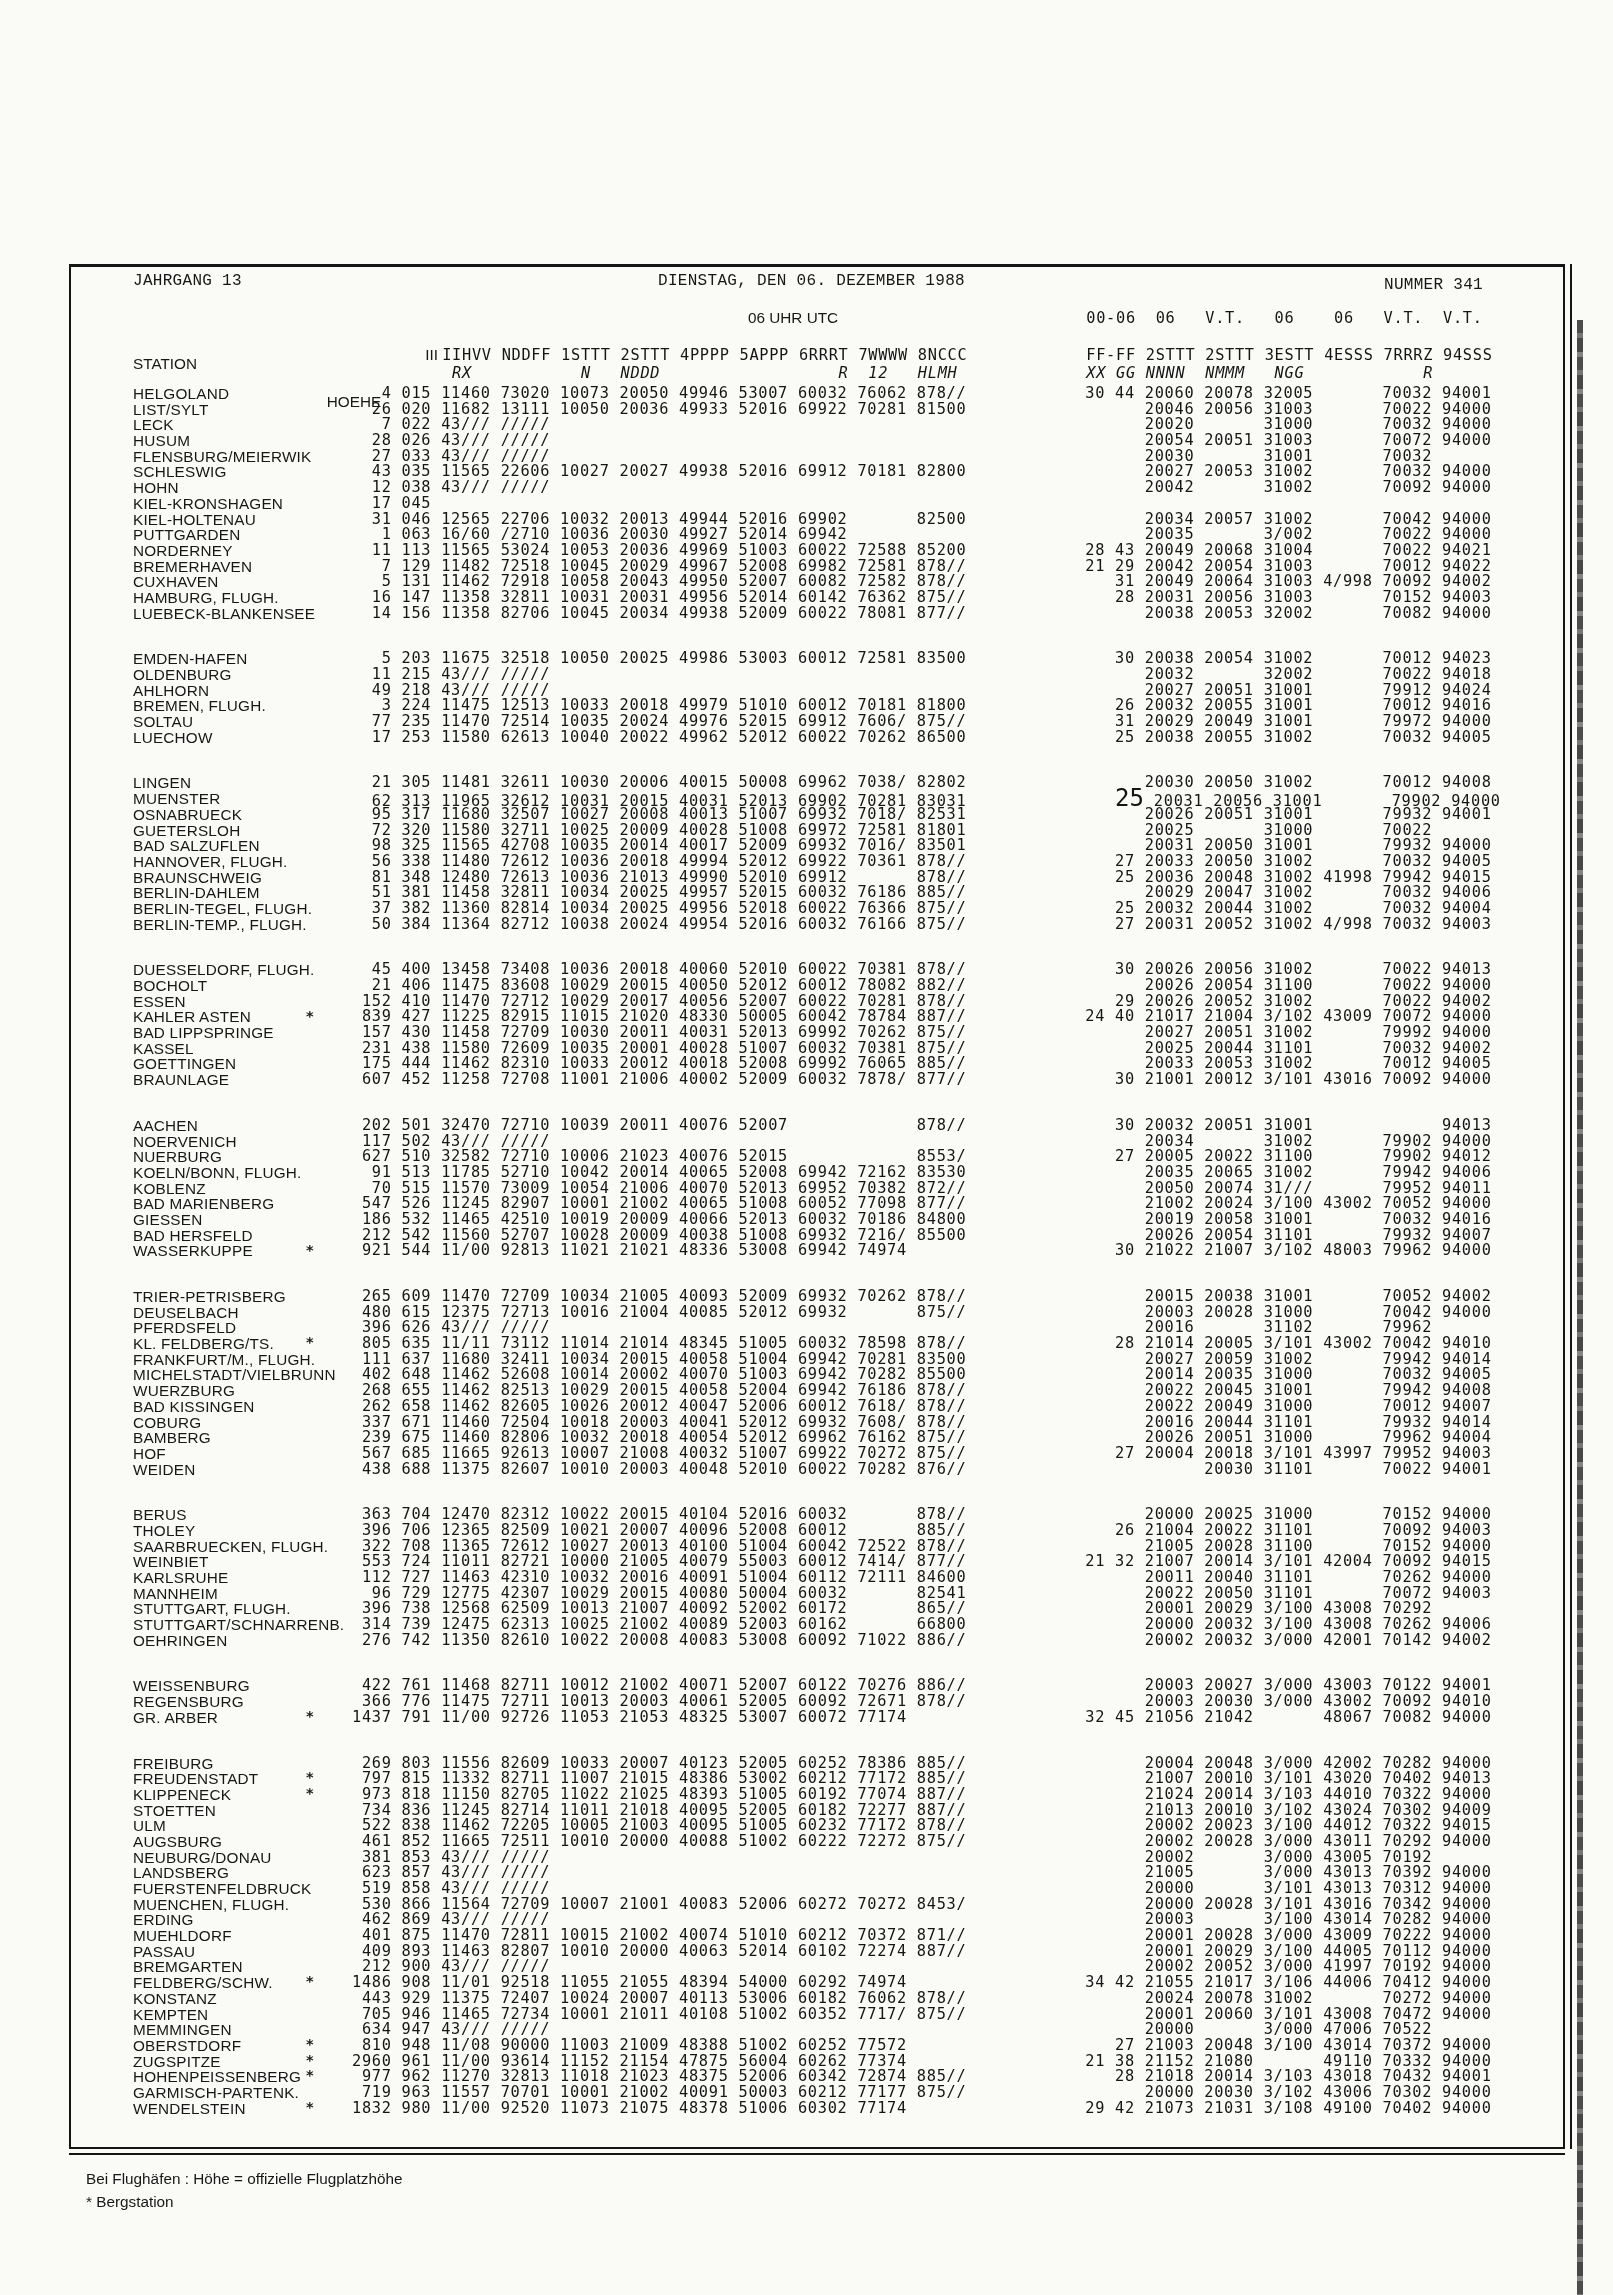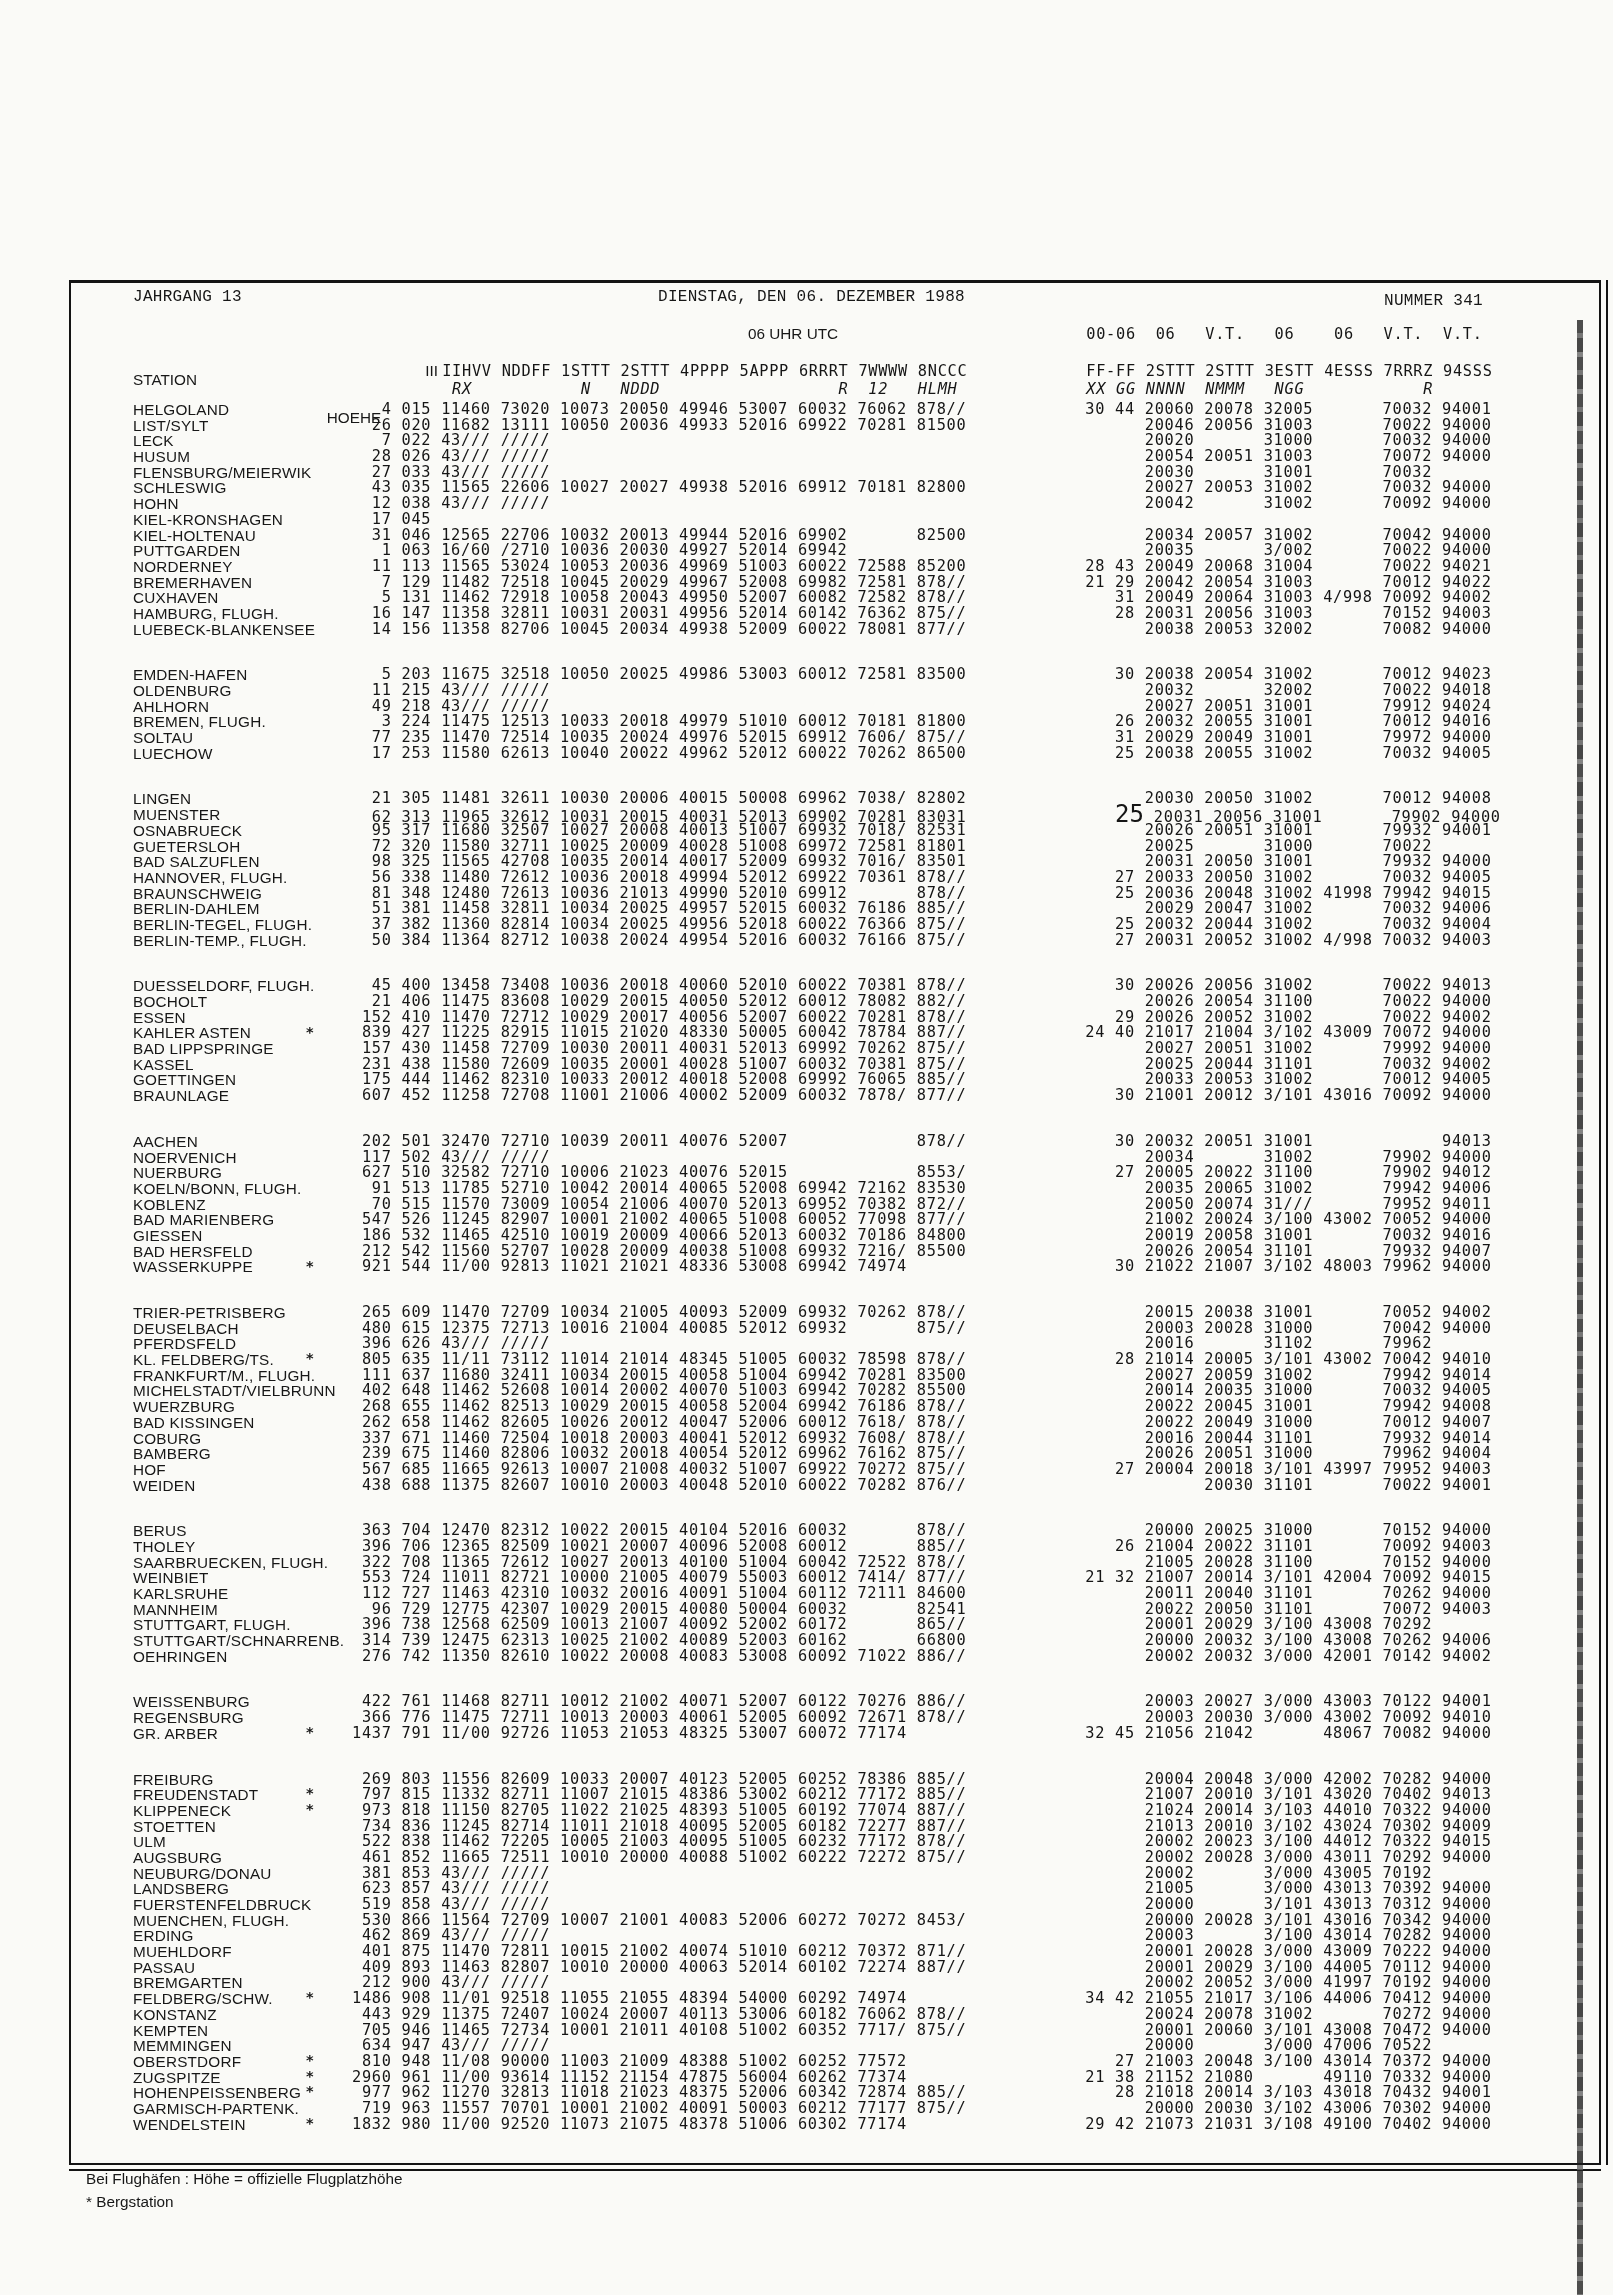--- a/index.html
+++ b/index.html
@@ -1,19 +1,19 @@
 <!DOCTYPE html>
 <html style="font-size:13px"><head>
 <meta charset="utf-8">
 <style>
   html,body{margin:0;padding:0;}
   body{width:1614px;height:2295px;position:relative;background:#fafaf7;color:#171717;overflow:hidden;}
   .tw{font-family:"Liberation Mono",monospace;font-size:16px;letter-spacing:0.3px;}
   .mono, .gl, .nums{font-family:"DejaVu Sans Mono",monospace;font-size:15.3px;letter-spacing:0.7px;color:#151515;}
-  .box{position:absolute;left:69px;top:280px;width:1492px;height:1880px;border:2.4px solid #141414;border-top-width:3.2px;background:transparent;padding-left:36px;}
+  .box{position:absolute;left:69px;top:264px;width:1492px;height:1880px;border:2.4px solid #141414;border-top-width:3.2px;background:transparent;}
   .box::after{content:"";position:absolute;top:-3.2px;bottom:-2.4px;right:-9px;width:2.4px;background:#141414;}
   .box::before{content:"";position:absolute;left:-2.4px;right:-2.4px;bottom:-8px;height:2.4px;background:#141414;}
   .abs{position:absolute;white-space:pre;}
   .gl{position:absolute;left:282px;white-space:pre;}
   #tbody{position:absolute;left:62px;top:119px;}
   .blk{margin-bottom:30px;}
   .row{display:flex;height:15.7px;line-height:15.7px;white-space:pre;}
   .name{width:219px;font-family:"Liberation Sans",sans-serif;font-size:15.3px;letter-spacing:0.2px;position:relative;overflow:visible;}
   .star{position:absolute;left:173px;top:-0.8px;font-size:14.5px;font-weight:bold;font-family:"DejaVu Sans",sans-serif;}
   .nums{white-space:pre;}

